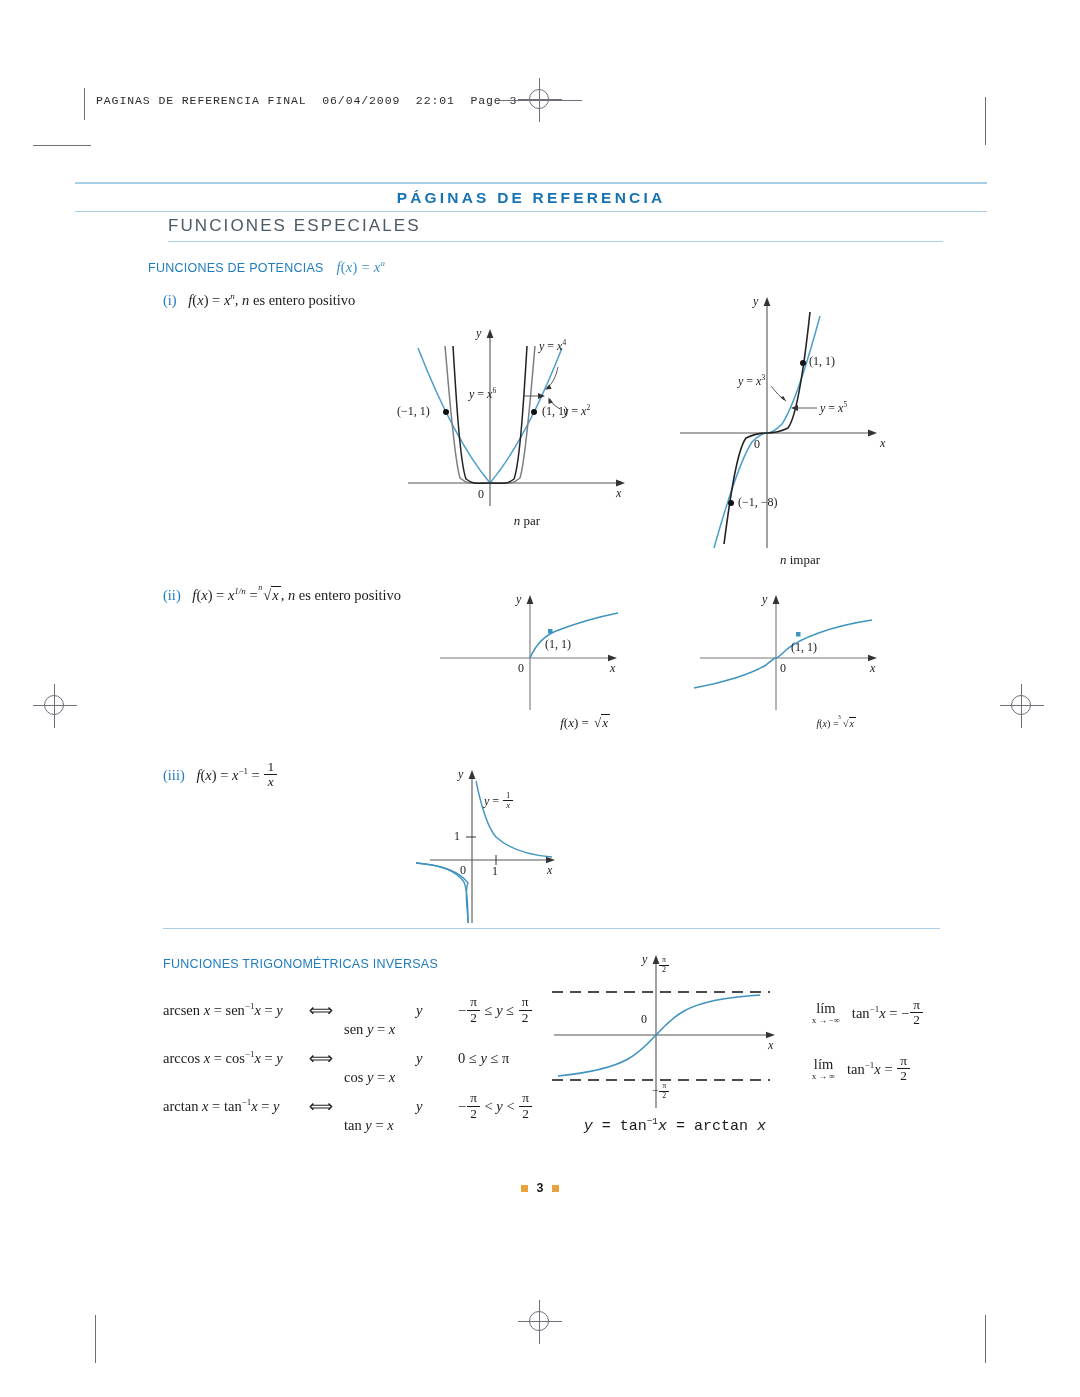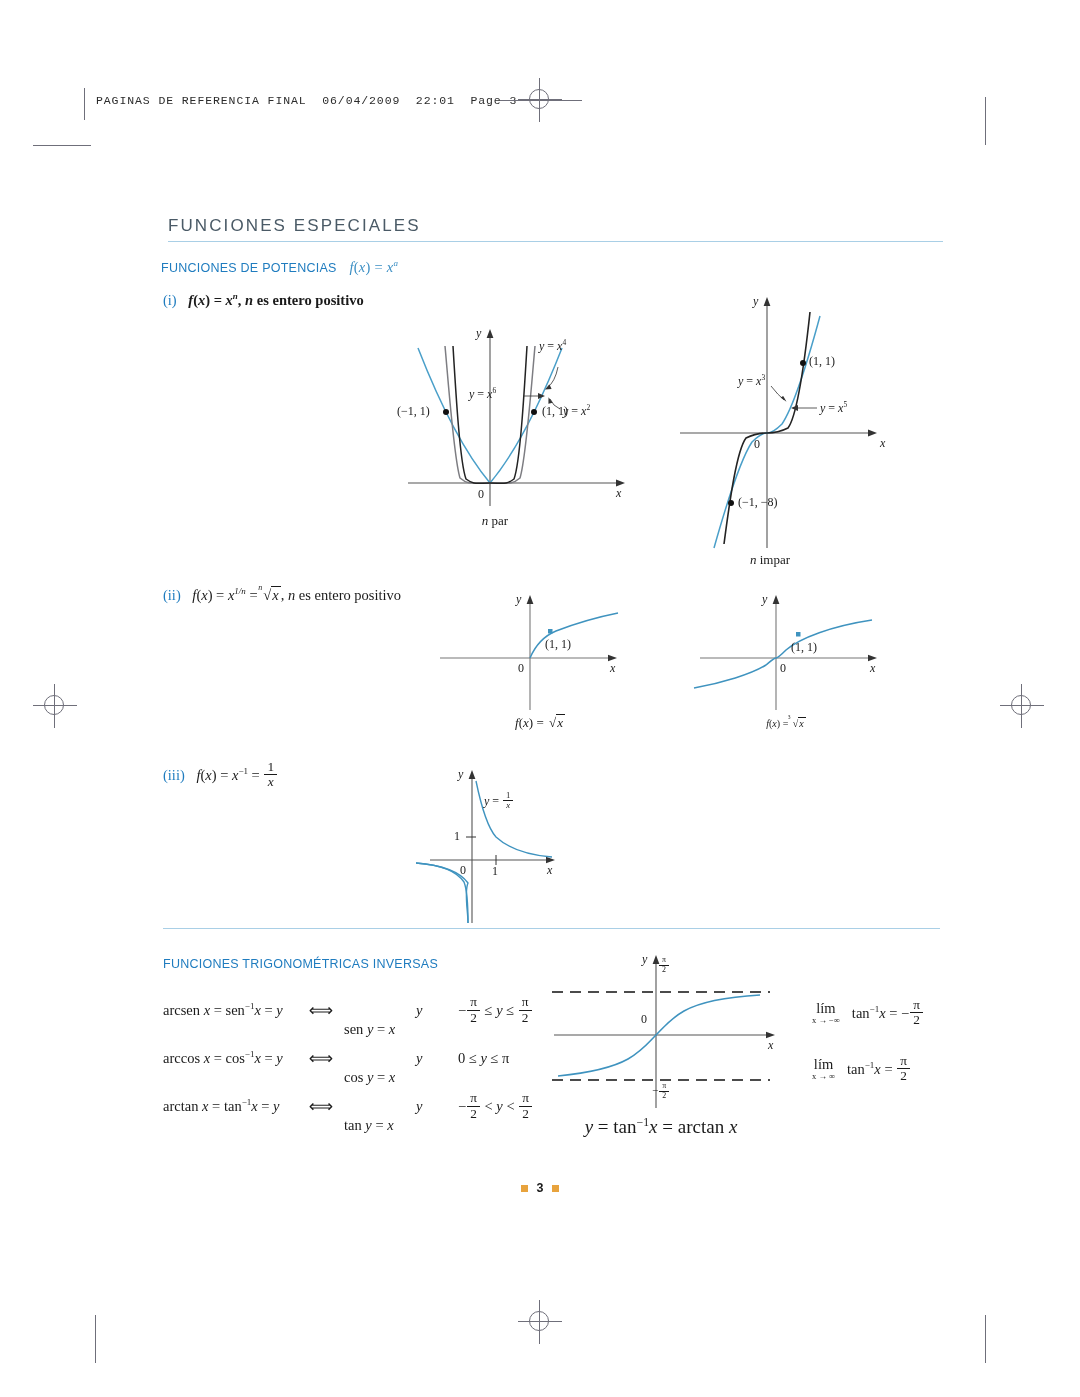--- a/index.html
+++ b/index.html
@@ -183,21 +183,21 @@
     font-family: "Liberation Serif", serif;
   }
 
   
   .graph {
     position: absolute;
   }
   .graph svg { display: block; overflow: visible; }
   .gcap {
     position: absolute;
-    text-align: center;
+    text-align: right;
     font-family: "Liberation Serif", serif;
     font-size: 13px;
     white-space: nowrap;
   }
   .glabel {
     position: absolute;
     font-family: "Liberation Serif", serif;
     font-size: 12px;
     white-space: nowrap;
     color: #1a1a1a;
@@ -289,34 +289,39 @@
   <div class="tick" style="left:985px; top:97px; width:1px; height:48px;"></div>
   <div class="tick" style="left:95px; top:1315px; width:1px; height:48px;"></div>
   <div class="tick" style="left:985px; top:1315px; width:1px; height:48px;"></div>
 
   <div class="slug">
     <div class="bar"></div>
     <div class="slug-text">PAGINAS DE REFERENCIA FINAL  06/04/2009  22:01  Page 3</div>
   </div>
   <div class="slug-rule"></div>
 
+  <div class="masthead">
+    <div class="rule-top"></div>
+    <div class="title">PÁGINAS DE REFERENCIA</div>
+    <div class="rule-bot"></div>
+  </div>
 
   <div class="subhead">
     <div class="label">FUNCIONES ESPECIALES</div>
     <div class="rule"></div>
   </div>
 
-  <div class="sec-label" style="left:161px; top:258px;">
+  <div class="sec-label" style="left:148px; top:258px;">
     <span>FUNCIONES DE POTENCIAS</span>
     <span class="math" style="color:#3c8fc4; margin-left:9px;"><span class="mi">f</span>(<span class="mi">x</span>) = <span class="mi">x</span><sup class="ex">a</sup></span>
   </div>
 
   <div class="math" style="position:absolute; left:163px; top:291px;">
     <span class="item-num">(i)</span>
-    <span style="margin-left:8px;font-weight:bold;"><span class="mi">f</span>(<span class="mi">x</span>) = <span class="mi">x</span><sup class="ex">n</sup>, <span class="mi">n</span> es entero positivo</span>
+    <span style="margin-left:8px;"><span class="mi">f</span>(<span class="mi">x</span>) = <span class="mi">x</span><sup class="ex">n</sup>, <span class="mi">n</span> es entero positivo</span>
   </div>
 
   <div class="graph" style="left:398px; top:320px;">
     <svg width="240" height="190" viewBox="0 0 240 190">
 
       <line x1="10" y1="163" x2="218" y2="163" stroke="#555" stroke-width="1.1"></line>
       <polygon points="218,159.6 227,163 218,166.4" fill="#333"></polygon>
       <line x1="92" y1="186" x2="92" y2="18" stroke="#555" stroke-width="1.1"></line>
       <polygon points="88.6,18 92,9 95.4,18 " fill="#333"></polygon>
 
@@ -514,21 +519,21 @@
     <div class="glabel" style="left:110px; top:4px;">
       <span class="math" style="font-size:11px;"><span class="frac sm"><span class="num">π</span><span class="den">2</span></span></span>
     </div>
     <div class="glabel" style="left:104px; top:130px;">
       <span class="math" style="font-size:11px;">−<span class="frac sm"><span class="num">π</span><span class="den">2</span></span></span>
     </div>
     <div class="glabel" style="left:93px; top:60px;">0</div>
     <div class="glabel" style="left:220px; top:86px;"><span class="mi">x</span></div>
     <div class="glabel" style="left:94px; top:0px;"><span class="mi">y</span></div>
     <div class="gcap" style="left:8px; top:164px; width:210px;">
-      <span class="math" style="font-size:19px;"><span class="mi">y</span> = tan<sup class="exn">−1</sup><span class="mi">x</span> = arctan <span class="mi">x</span></span>
+      <span class="math" style="font-size:15px;font-family:Liberation Mono, monospace;"><span class="mi">y</span> = tan<sup class="exn">−1</sup><span class="mi">x</span> = arctan <span class="mi">x</span></span>
     </div>
   </div>
 
   <div class="limits" style="top:998px;">
     <div class="lim-row math">
       <span class="limop">
         <span class="lw">lím</span>
         <span class="sub">x → −∞</span>
       </span>
       <span>tan<sup class="exn">−1</sup><span class="mi">x</span> = −<span class="frac"><span class="num">π</span><span class="den">2</span></span></span>

